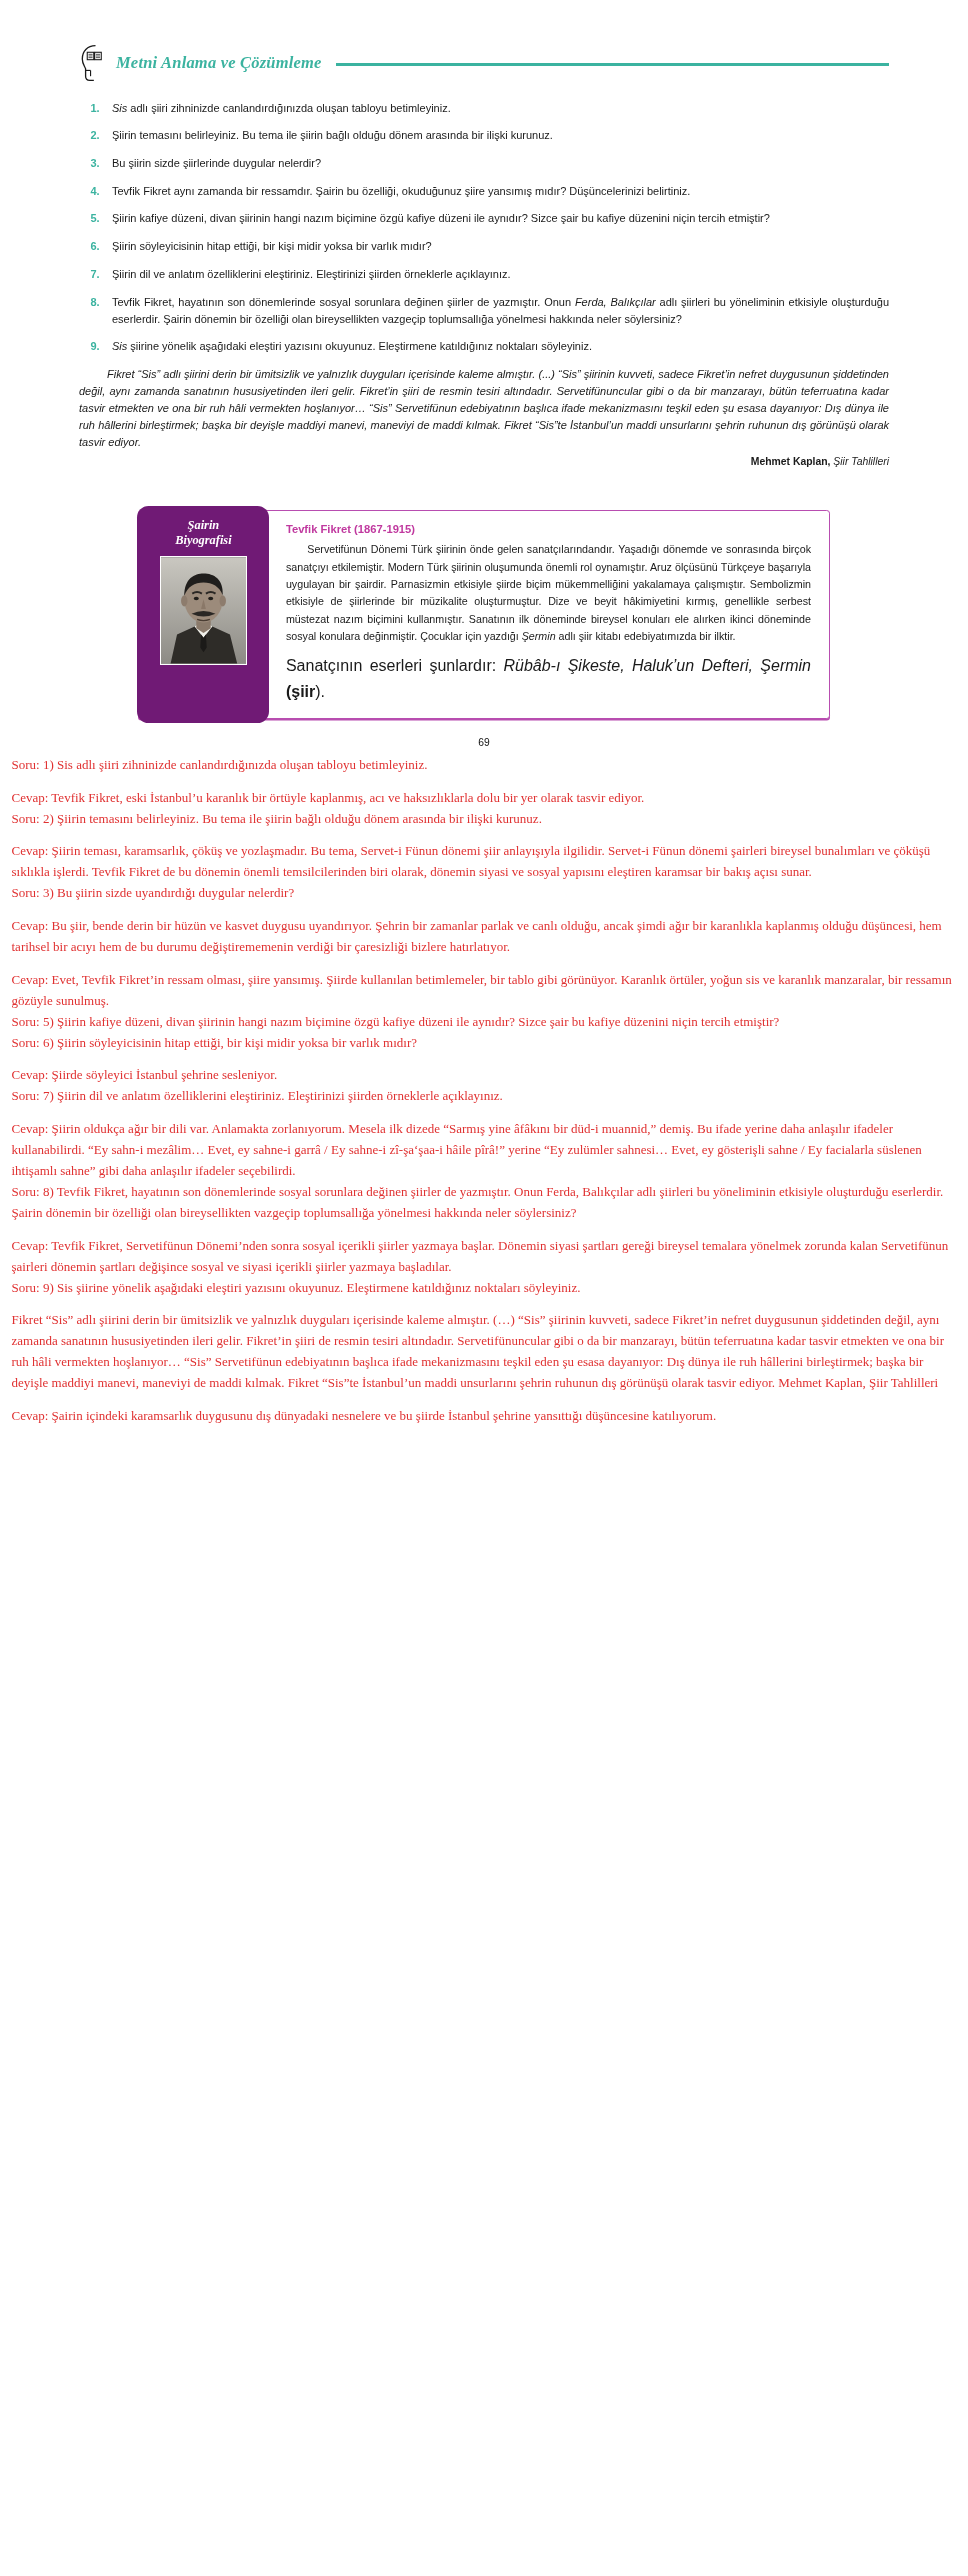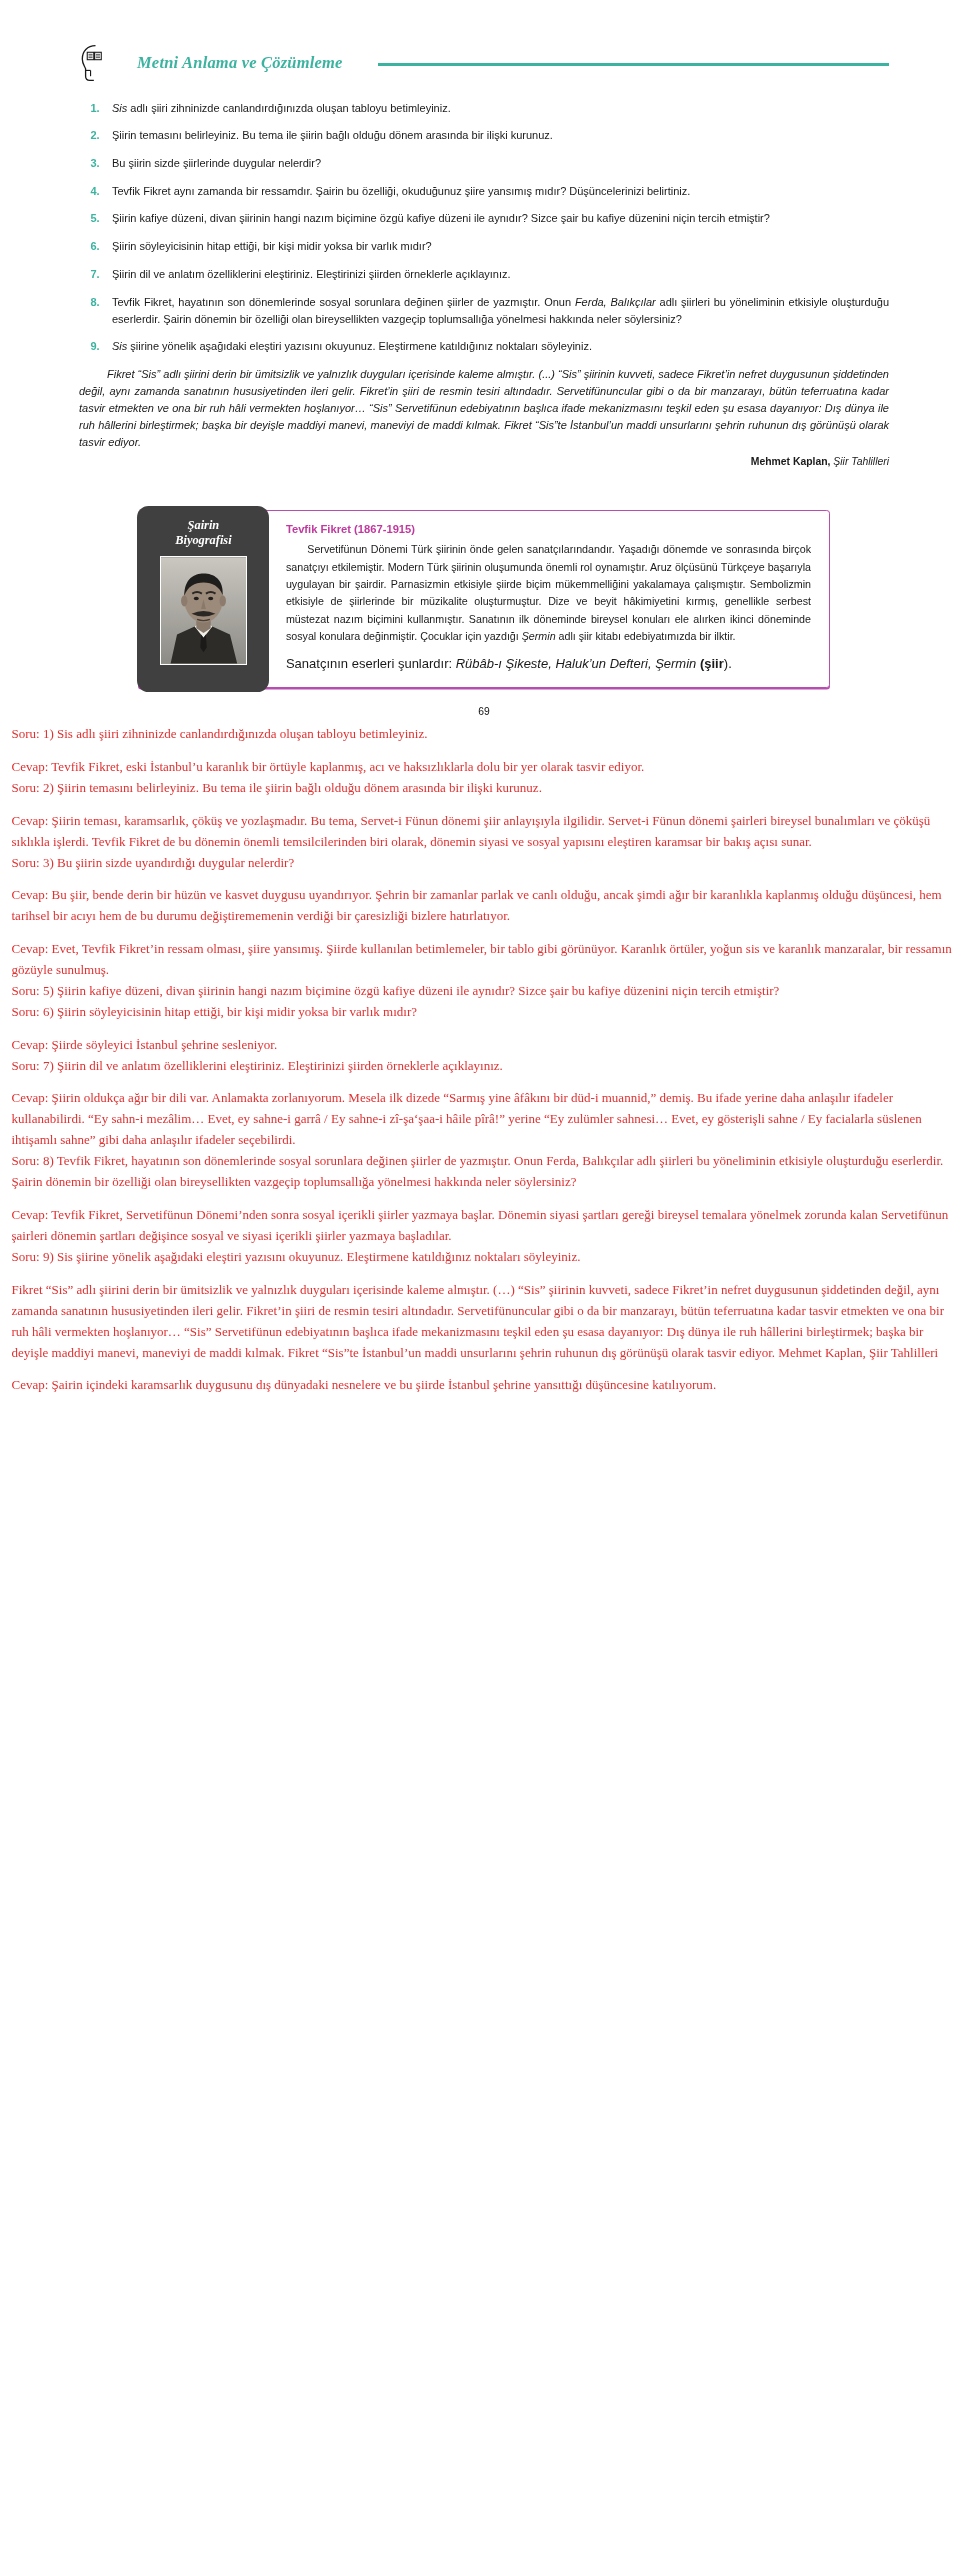--- a/index.html
+++ b/index.html
@@ -18,21 +18,21 @@
   }
 
   .book-area {
     padding: 43px 79px 0 79px;
   }
 
   
   .section-header {
     display: flex;
     align-items: center;
-    gap: 25px;
+    gap: 4px;
     margin-bottom: 16.5px;
   }
   .head-icon {
     flex: 0 0 auto;
     width: 33px;
     height: 40px;
     display: block;
   }
   .section-title {
     color: #3bb3a0;
@@ -98,21 +98,21 @@
     width: 692px;
     display: flex;
     border: 1.6px solid #b84db0;
     border-radius: 3.3px;
     background: #ffffff;
     box-shadow: 0 1.6px 0 0 #b84db0;
     overflow: visible;
   }
   .bio-left {
     flex: 0 0 132px;
-    background: #404040;
+    background: #701a75;
     border-radius: 11.5px;
     margin: -5px 0 -5px -1.6px;
     padding: 11.5px 8.2px 11.5px 8.2px;
     display: flex;
     flex-direction: column;
     align-items: center;
     gap: 8.2px;
   }
   .bio-label {
     color: #ffffff;
@@ -142,21 +142,21 @@
     margin: 0 0 6.6px 0;
   }
   .bio-text {
     font-size: 10.7px;
     line-height: 1.62;
     text-align: justify;
     margin: 0;
     text-indent: 21.4px;
   }
   .bio-works {
-    font-size: 13px;
+    font-size: 16px;
     line-height: 1.62;
     text-align: justify;
     margin: 7.4px 0 0 0;
   }
   .bio-works i { font-style: italic; }
   .bio-works b { font-weight: bold; }
 
   .page-number {
     text-align: center;
     font-size: 10.3px;

